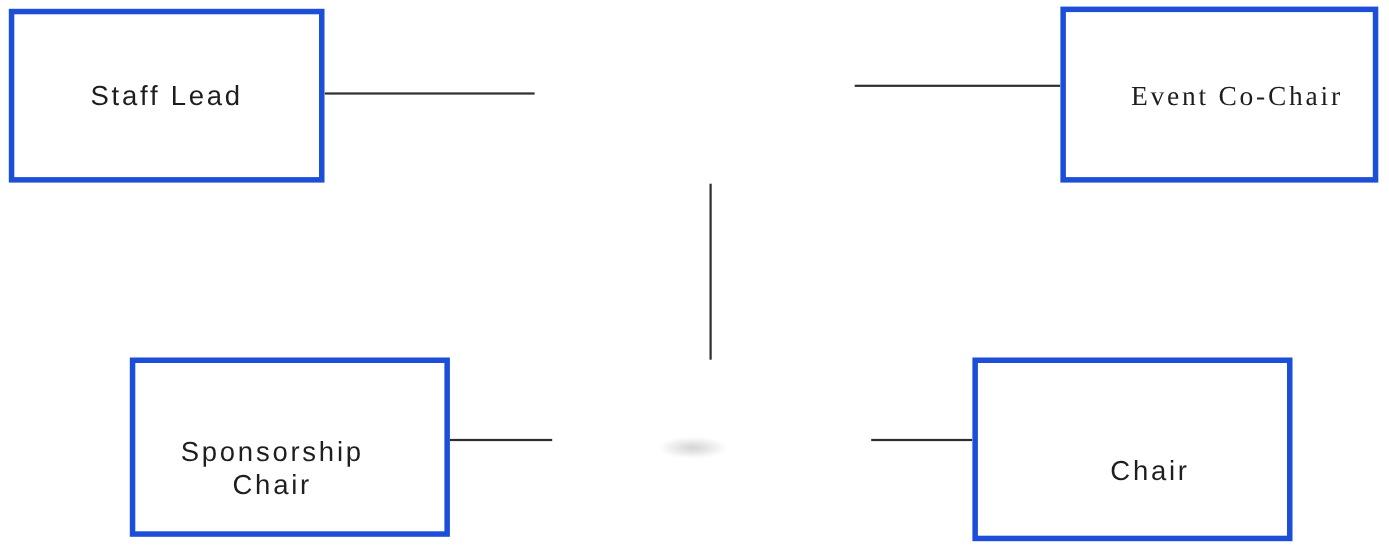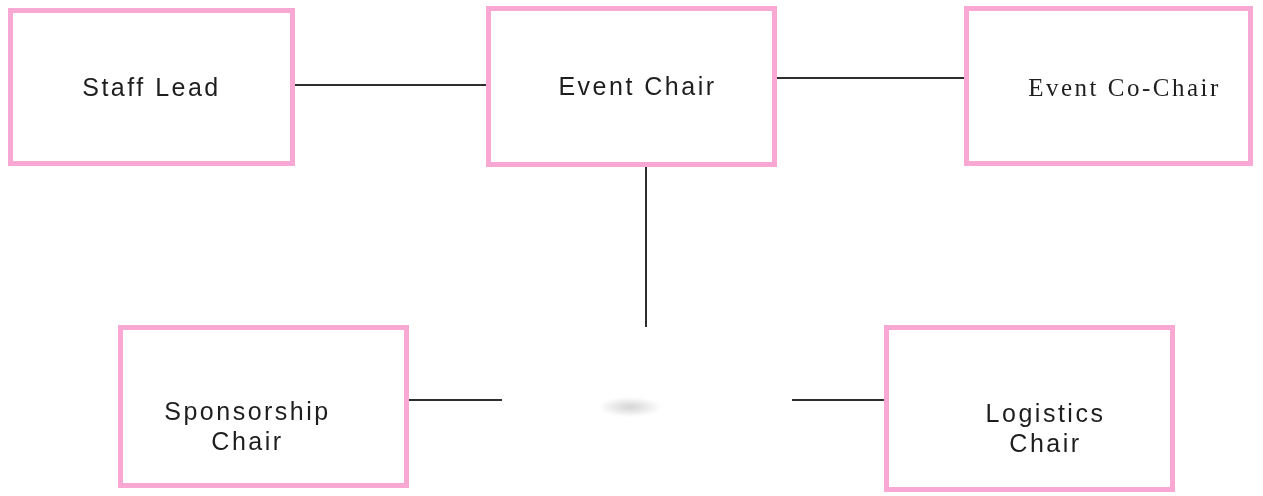--- a/index.html
+++ b/index.html
@@ -11,21 +11,21 @@
     position: relative;
     width: 1263px;
     height: 496px;
     background: #ffffff;
     overflow: hidden;
     font-family: "Liberation Sans", "DejaVu Sans", sans-serif;
   }
   .node {
     position: absolute;
     box-sizing: border-box;
-    border: 5px solid #f9a8d4;
+    border: 5px solid #1d4ed8;
     background: #ffffff;
     display: flex;
     align-items: center;
     justify-content: center;
   }
   .label {
     color: #1e1e1e;
     font-size: 25px;
     line-height: 30px;
     letter-spacing: 2.5px;
@@ -81,42 +81,36 @@
   <div class="connector" id="edge-event-auction"></div>
   <div class="connector" id="edge-spons-auction"></div>
   <div class="connector" id="edge-auction-logist"></div>
 
   <div class="node" id="node-staff-lead">
     <div class="label">
       <span>Staff Lead</span>
     </div>
   </div>
 
-  <div class="node" id="node-event-chair">
-    <div class="label">
-      <span>Event Chair</span>
-    </div>
-  </div>
 
   <div class="node" id="node-event-co-chair">
     <div class="label">
       <span>Event Co-Chair</span>
     </div>
   </div>
 
   <div class="node" id="node-sponsorship-chair">
     <div class="label">
       <span>Sponsorship</span>
       <span>Chair</span>
     </div>
   </div>
 
 
   <div class="node" id="node-logistics-chair">
     <div class="label">
-      <span>Logistics</span>
       <span>Chair</span>
     </div>
   </div>
 
   <div class="smudge"></div>
 
 </div>
 
 </body></html>

